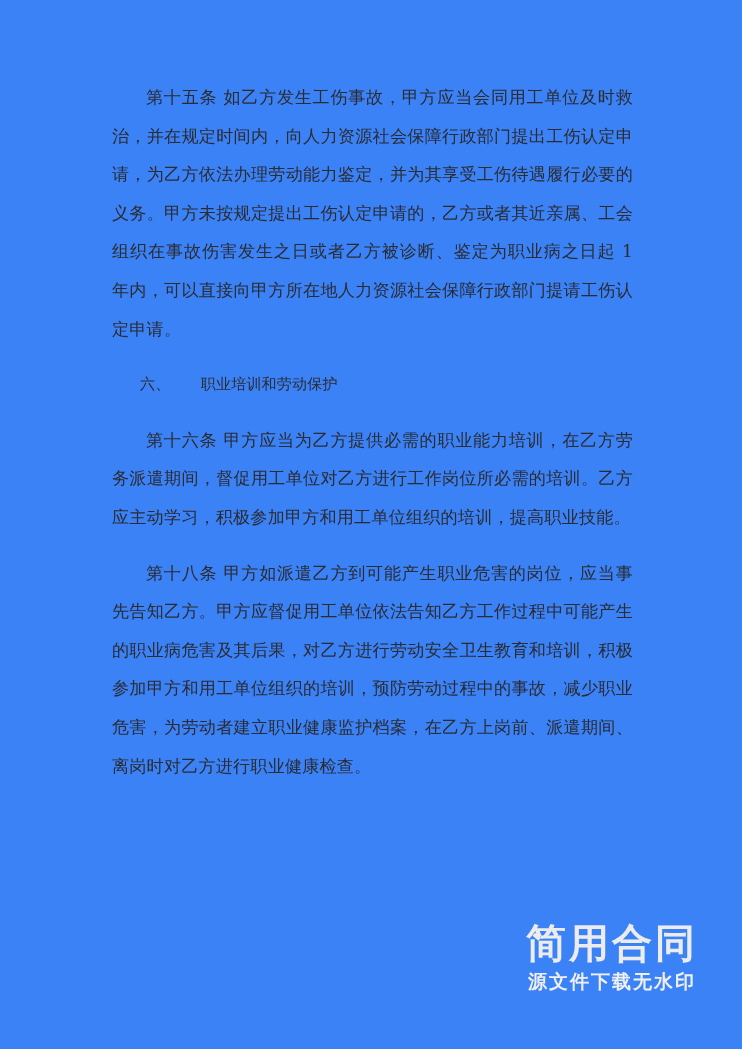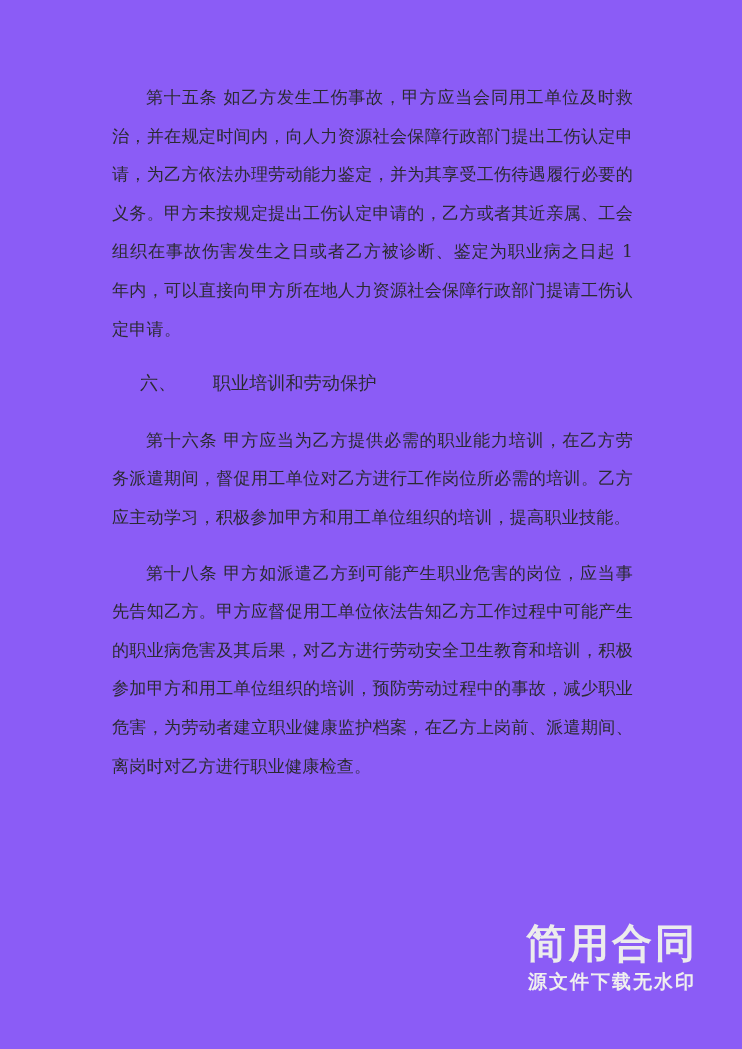--- a/index.html
+++ b/index.html
@@ -11,21 +11,21 @@
     width: 742px;
     height: 1049px;
     position: relative;
     overflow: hidden;
     font-family: "DejaVu Serif", "Liberation Serif", serif;
   }
 
   #page {
     position: absolute;
     inset: 0;
-    background: #8b5cf6;
+    background: #3b82f6;
   }
 
   #doc-body {
     position: absolute;
     left: 112px;
     top: 78px;
     width: 521px;
   }
 
   .para {
@@ -38,22 +38,22 @@
     text-indent: 34px;
     margin: 0 0 17px 0;
     letter-spacing: 0.2px;
     white-space: normal;
     word-break: break-all;
   }
 
   .para:last-child { margin-bottom: 0; }
 
   .section-heading {
-    font-family: Liberation Mono, monospace;
-    font-size: 18px;
+    font-family: Liberation Sans, sans-serif;
+    font-size: 15px;
     line-height: 38.6px;
     color: #2b2b31;
     text-indent: 28px;
     margin: 0 0 17px 0;
     letter-spacing: 0.2px;
     white-space: pre;
   }
 
   
   #watermark {

